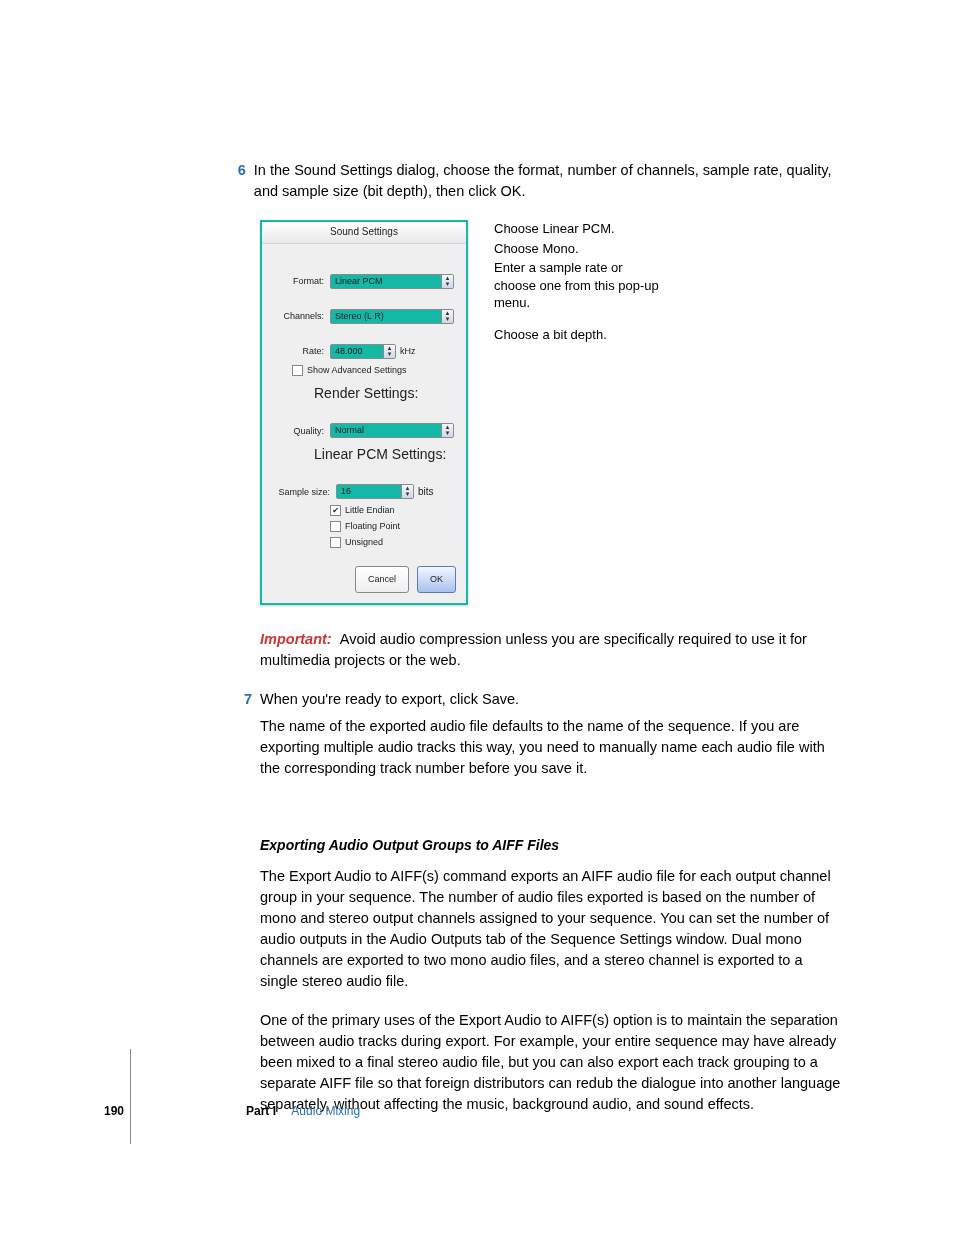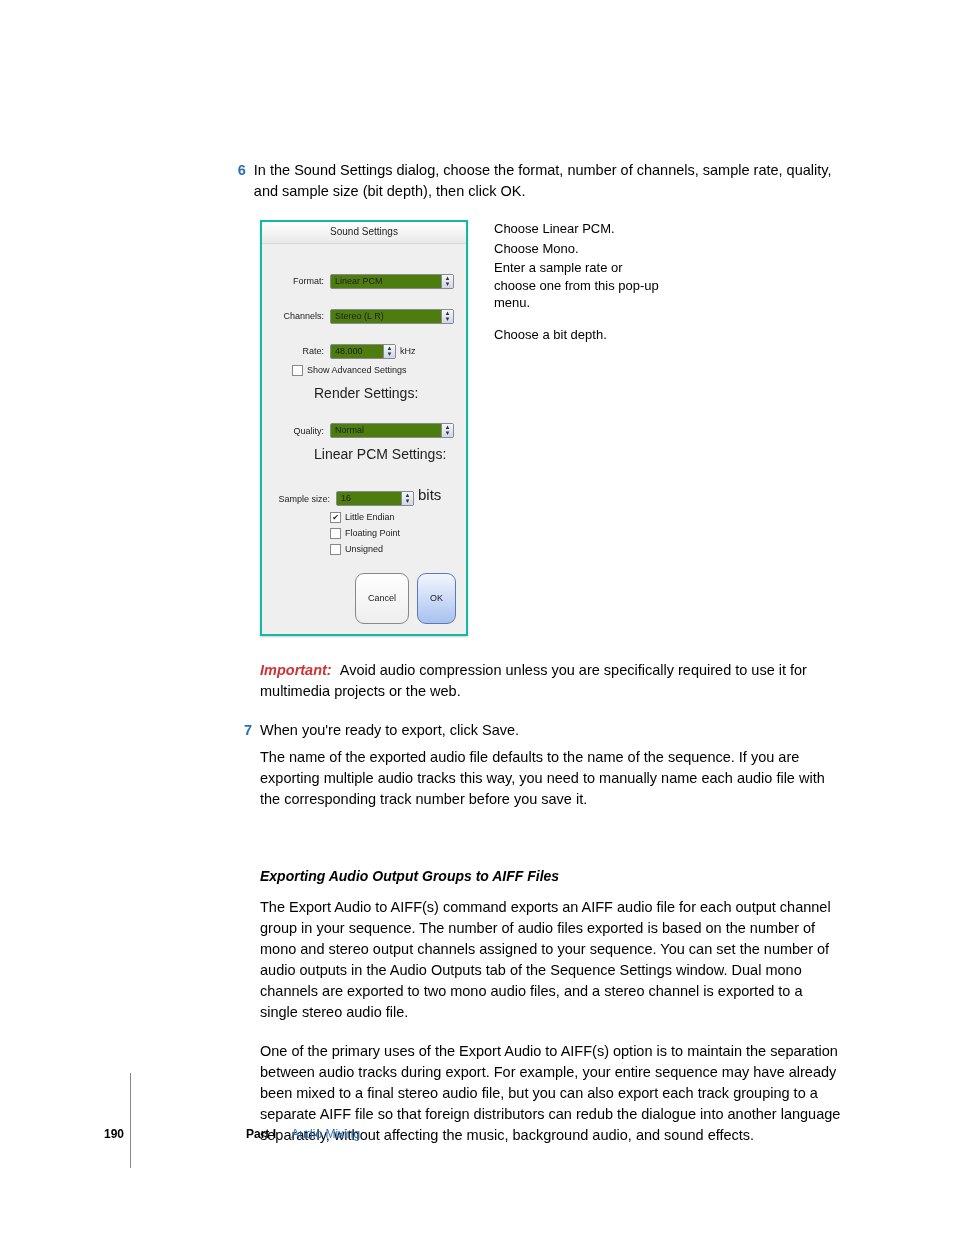--- a/index.html
+++ b/index.html
@@ -62,21 +62,21 @@
     font-size: 10px;
     padding: 3px 0;
     border-bottom: 1px solid #d5d5d5;
     background: linear-gradient(#fff,#e8e8e8);
   }
   .dlg-body { padding: 10px 12px 8px 12px; }
   .drow { display: flex; align-items: flex-end; margin-bottom: 5px; font-size: 9px; margin-top: 20px; }
   .dlabel { width: 50px; text-align: right; margin-right: 6px; color:#222;}
   .dselect {
     flex: 1;
-    background: #4d7c0f;
+    background: #14b8a6;
     border: 1px solid #8a8a8a;
     border-radius: 2px;
     height: 13px;
     line-height: 13px;
     padding: 0 12px 0 4px;
     position: relative;
     font-size: 9px;
   }
   .dselect.small { flex:none; width:48px; }
   .tick {
@@ -84,28 +84,28 @@
     width:11px; height:13px;
     background:linear-gradient(#f5f7fb,#cfd7e6);
     border-left:1px solid #8a8a8a;
     font-size:7px; text-align:center; line-height:6px; color:#333;
   }
   .sub-section { margin: 6px 0 2px 0; font-size: 14px; padding-left: 40px; }
   .checkbox-row { display:flex; align-items:center; margin:3px 0 3px 56px; font-size:9px; }
   .cbox { width:9px; height:9px; border:1px solid #888; background:#fff; margin-right:4px; display:inline-flex; align-items:center; justify-content:center; font-size:8px;}
   .btnrow { display:flex; justify-content:flex-end; gap:8px; padding:6px 10px 10px; }
   .btn {
-    font-size:9px; padding:18px 12px;
-    border:1px solid #888; border-radius:9px;
+    font-size:9px; padding:6px 12px;
+    border:1px solid #888; border-radius:3px;
     background:linear-gradient(#fff,#eee);
     text-align:right;
   }
   .btn.default { background:linear-gradient(#f2f6ff,#a8c1ef); border-color:#5a7bb5;}
   .khz-label { font-size:9px; margin-left:4px; }
-  .imgbits { font-size:15px; margin-left:4px; }
+  .imgbits { font-size:10px; margin-left:4px; }
 
   
   .annot { font-size: 13px; line-height:1.35; margin-left: 24px; width: 175px;}
   .annot-item { position:relative; padding-left:2px; margin-bottom: 2px;}
 
   .footer {
     position: absolute;
     bottom: 60px;
     left: 104px;
     right: 110px;

